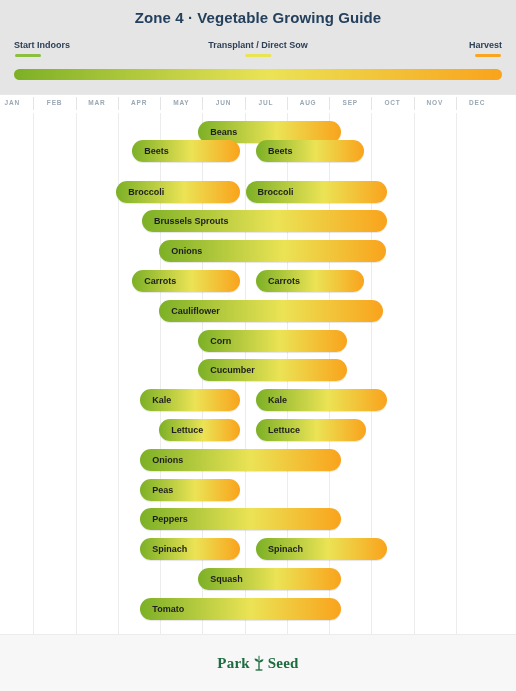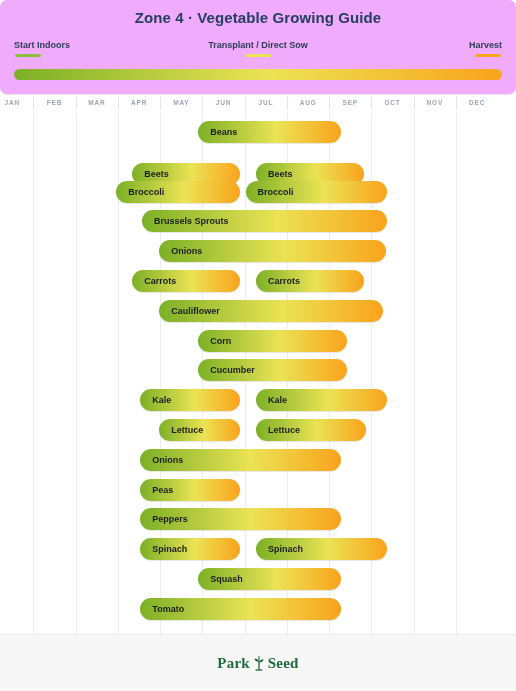--- a/index.html
+++ b/index.html
@@ -8,24 +8,23 @@
     width:516px;height:691px;
     background:#ffffff;
     font-family:"Liberation Sans", sans-serif;
     color:#2e4057;
     overflow:hidden;
   }
   #page{position:relative;width:516px;height:691px;box-sizing:border-box;}
 
   
   .header{
-    background:#f0abfc;
+    background:#e5e5e5;
     padding:9px 0 14px 0;
     border-bottom:1px solid #e8e8e8;
-    border-radius:7px;
   }
   .title{
     text-align:center;
     font-size:15px;
     font-weight:bold;
     letter-spacing:.1px;
     color:#24405c;
     margin:0 0 14px 0;
   }
   .legend{
@@ -200,21 +199,21 @@
       <div class="gridline" style="left: 286.95px;"></div>
       <div class="gridline" style="left: 329.2px;"></div>
       <div class="gridline" style="left: 371.45px;"></div>
       <div class="gridline" style="left: 413.7px;"></div>
       <div class="gridline" style="left: 455.95px;"></div>
       <div class="row" style="top: 8px;">
         <div class="bar" style="left: 198.225px; width: 142.805px; background: linear-gradient(to right, rgb(124, 176, 38) 0%, rgb(235, 227, 85) 55%, rgb(249, 163, 28) 100%);">
           <span class="bar-label">Beans</span>
         </div>
       </div>
-      <div class="row" style="top: 27px; margin-top: 23px;">
+      <div class="row" style="top: 27px;">
         <div class="bar" style="left: 132.315px; width: 108.16px; background: linear-gradient(to right, rgb(124, 176, 38) 0%, rgb(235, 227, 85) 55%, rgb(249, 163, 28) 100%);">
           <span class="bar-label">Beets</span>
         </div>
         <div class="bar" style="left: 256.107px; width: 107.737px; background: linear-gradient(to right, rgb(124, 176, 38) 0%, rgb(235, 227, 85) 55%, rgb(249, 163, 28) 100%);">
           <span class="bar-label">Beets</span>
         </div>
       </div>
       <div class="row" style="top: 67.6px;">
         <div class="bar" style="left: 116.26px; width: 124.215px; background: linear-gradient(to right, rgb(124, 176, 38) 0%, rgb(235, 227, 85) 55%, rgb(249, 163, 28) 100%);">
           <span class="bar-label">Broccoli</span>

